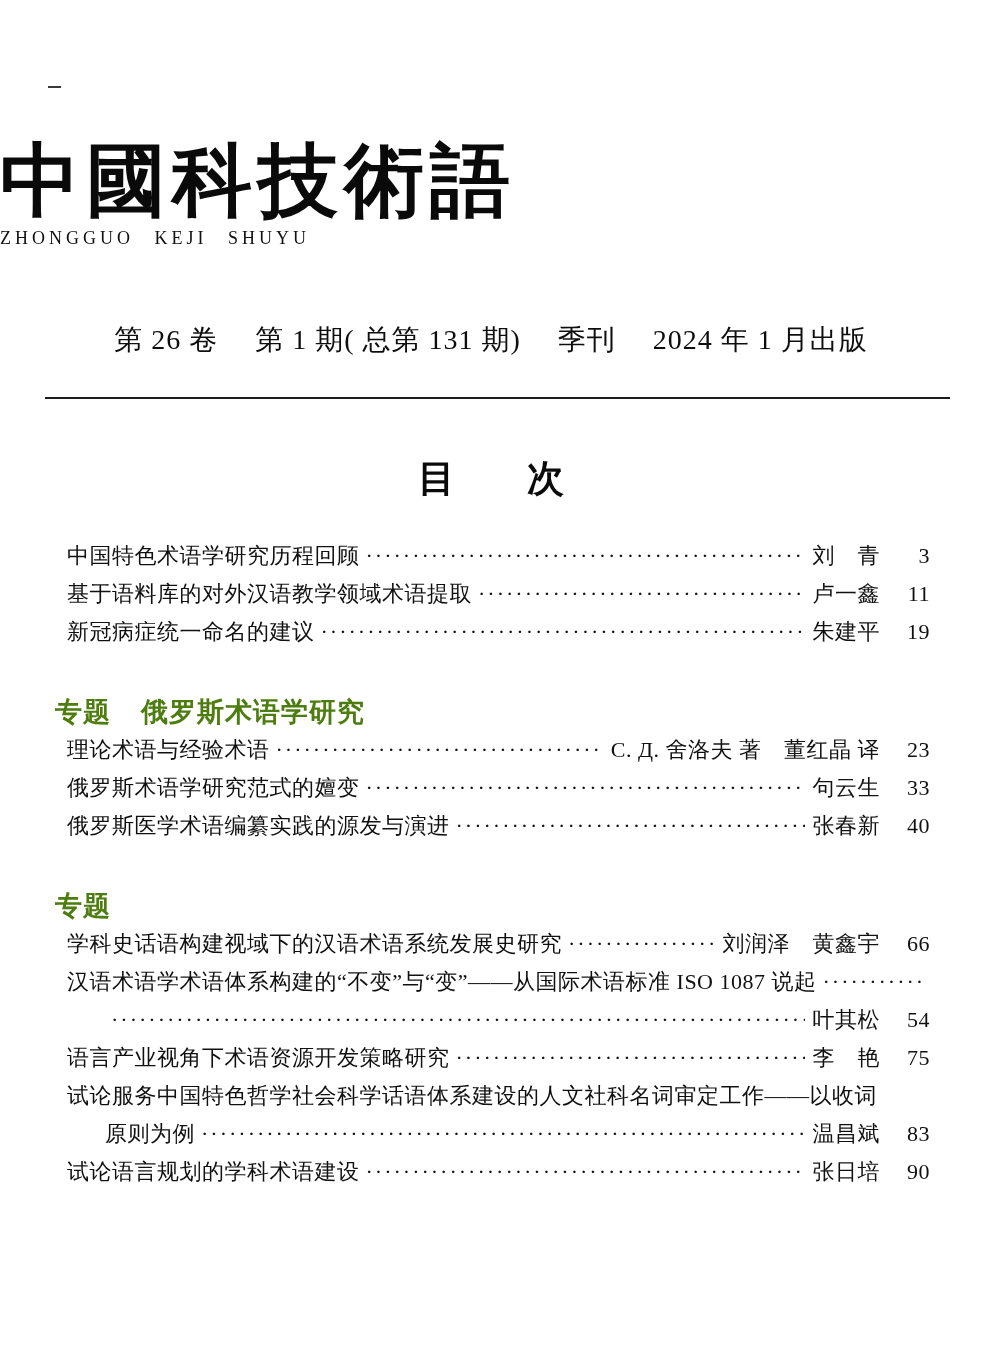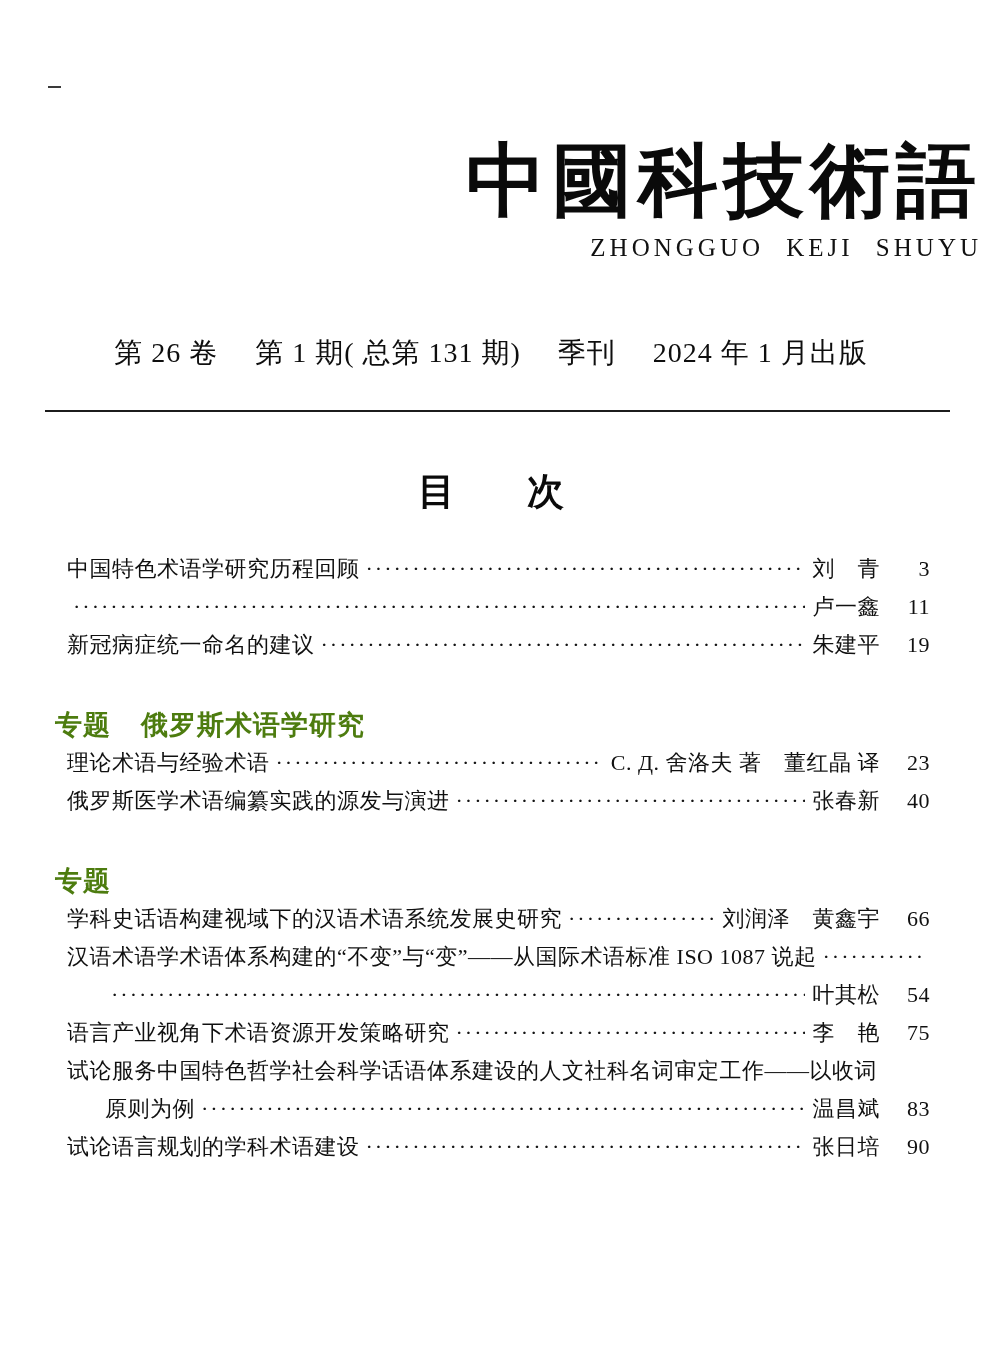--- a/index.html
+++ b/index.html
@@ -8,33 +8,32 @@
     width:982px;height:1365px;
     background:#ffffff;
     color:#141414;
     font-family:"Liberation Serif","DejaVu Serif",serif;
     overflow:hidden;
   }
   .corner-dash{
     position:absolute;left:48px;top:86px;
     width:13px;height:2px;background:#3a3a3a;
   }
-  .masthead{ text-align:right; padding-top:132px; }
+  .masthead{ text-align:left; padding-top:132px; }
   .title-zh{
     margin:0;
     font-family:"DejaVu Serif","Liberation Serif",serif;
     font-weight:900;
     font-size:80px;
     letter-spacing:6px;
     line-height:1.2;
     color:#0a0a0a;
   }
   .title-pinyin{
-    margin-top:6px;
-    font-size:25px;
+    font-size:18px;
     letter-spacing:4px;
     word-spacing:12px;
     color:#111;
   }
   .issue-line{
     margin-top:72px;
     text-align:center;
     font-size:28px;
     letter-spacing:1px;
     color:#0e0e0e;
@@ -124,20 +123,21 @@
   </div>
 
   <div class="toc-wrap" id="toc-body">
       <div class="toc-row">
         <span class="toc-title">中国特色术语学研究历程回顾</span>
         <span class="dots"></span>
         <span class="authors">刘　青</span>
         <span class="page-num">3</span>
       </div>
       <div class="toc-row">
+        <span class="toc-title">基于语料库的对外汉语教学领域术语提取</span>
         <span class="dots"></span>
         <span class="authors">卢一鑫</span>
         <span class="page-num">11</span>
       </div>
       <div class="toc-row">
         <span class="toc-title">新冠病症统一命名的建议</span>
         <span class="dots"></span>
         <span class="authors">朱建平</span>
         <span class="page-num">19</span>
       </div>
@@ -145,20 +145,26 @@
         <span class="sec-label">专题</span>
         <span class="sec-title">俄罗斯术语学研究</span>
       </div>
       <div class="toc-row">
         <span class="toc-title">理论术语与经验术语</span>
         <span class="dots"></span>
         <span class="authors">С. Д. 舍洛夫 著　董红晶 译</span>
         <span class="page-num">23</span>
       </div>
       <div class="toc-row">
+        <span class="toc-title">俄罗斯术语学研究范式的嬗变</span>
+        <span class="dots"></span>
+        <span class="authors">句云生</span>
+        <span class="page-num">33</span>
+      </div>
+      <div class="toc-row">
         <span class="toc-title">俄罗斯医学术语编纂实践的源发与演进</span>
         <span class="dots"></span>
         <span class="authors">张春新</span>
         <span class="page-num">40</span>
       </div>
       <div class="toc-section-heading">
         <span class="sec-label">专题</span>
       </div>
       <div class="toc-row">
         <span class="toc-title">学科史话语构建视域下的汉语术语系统发展史研究</span>

